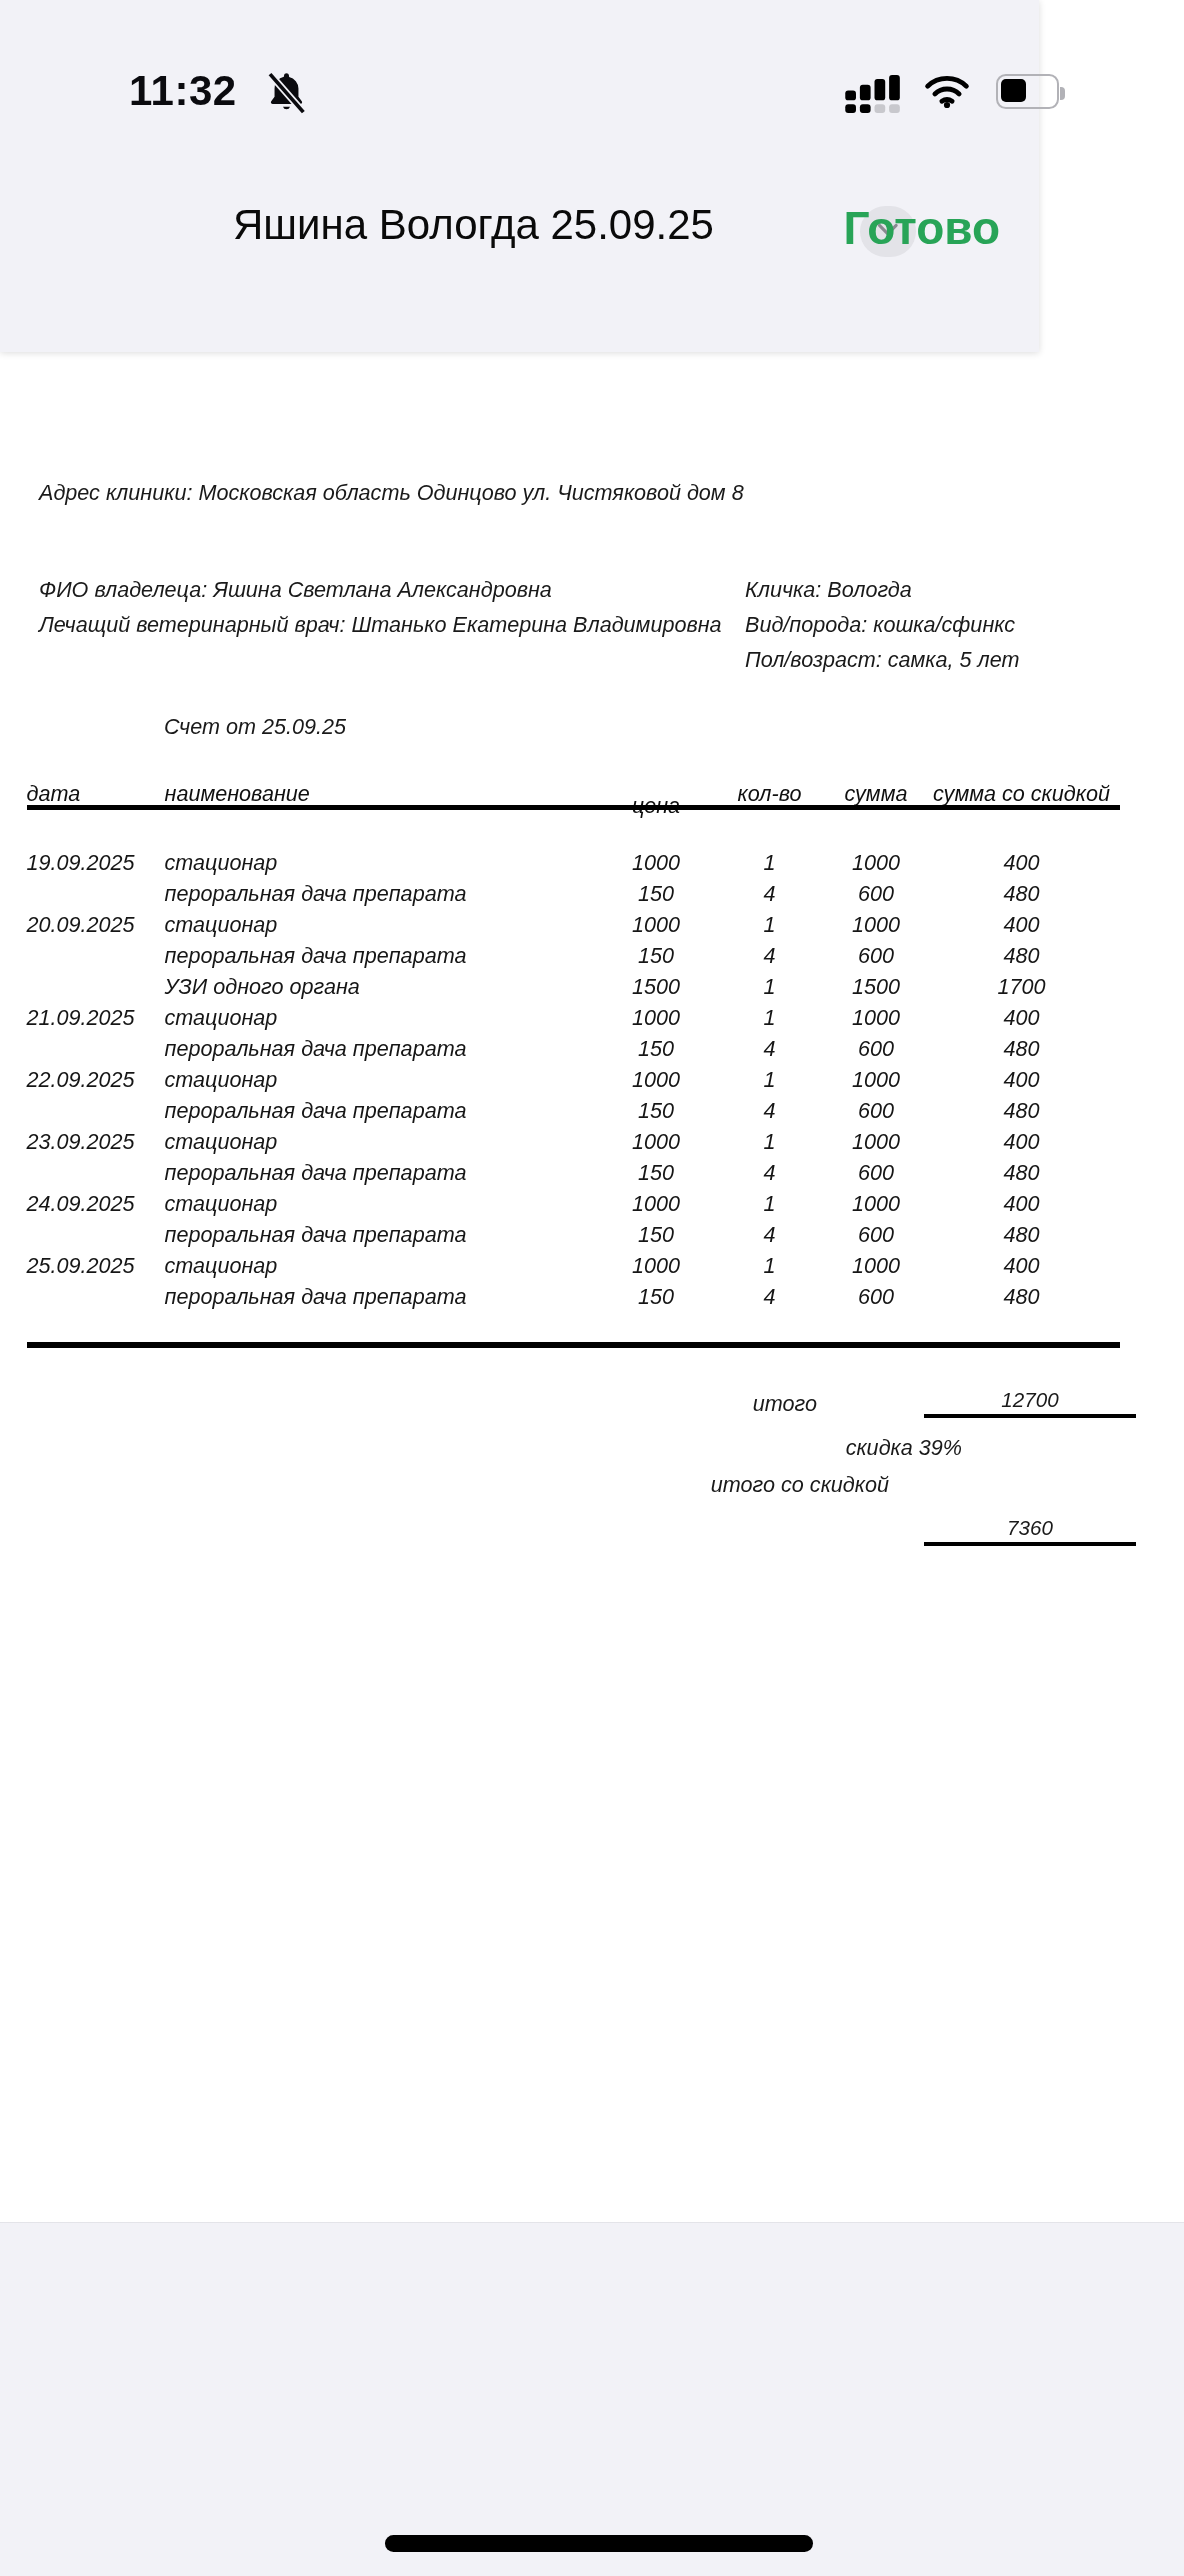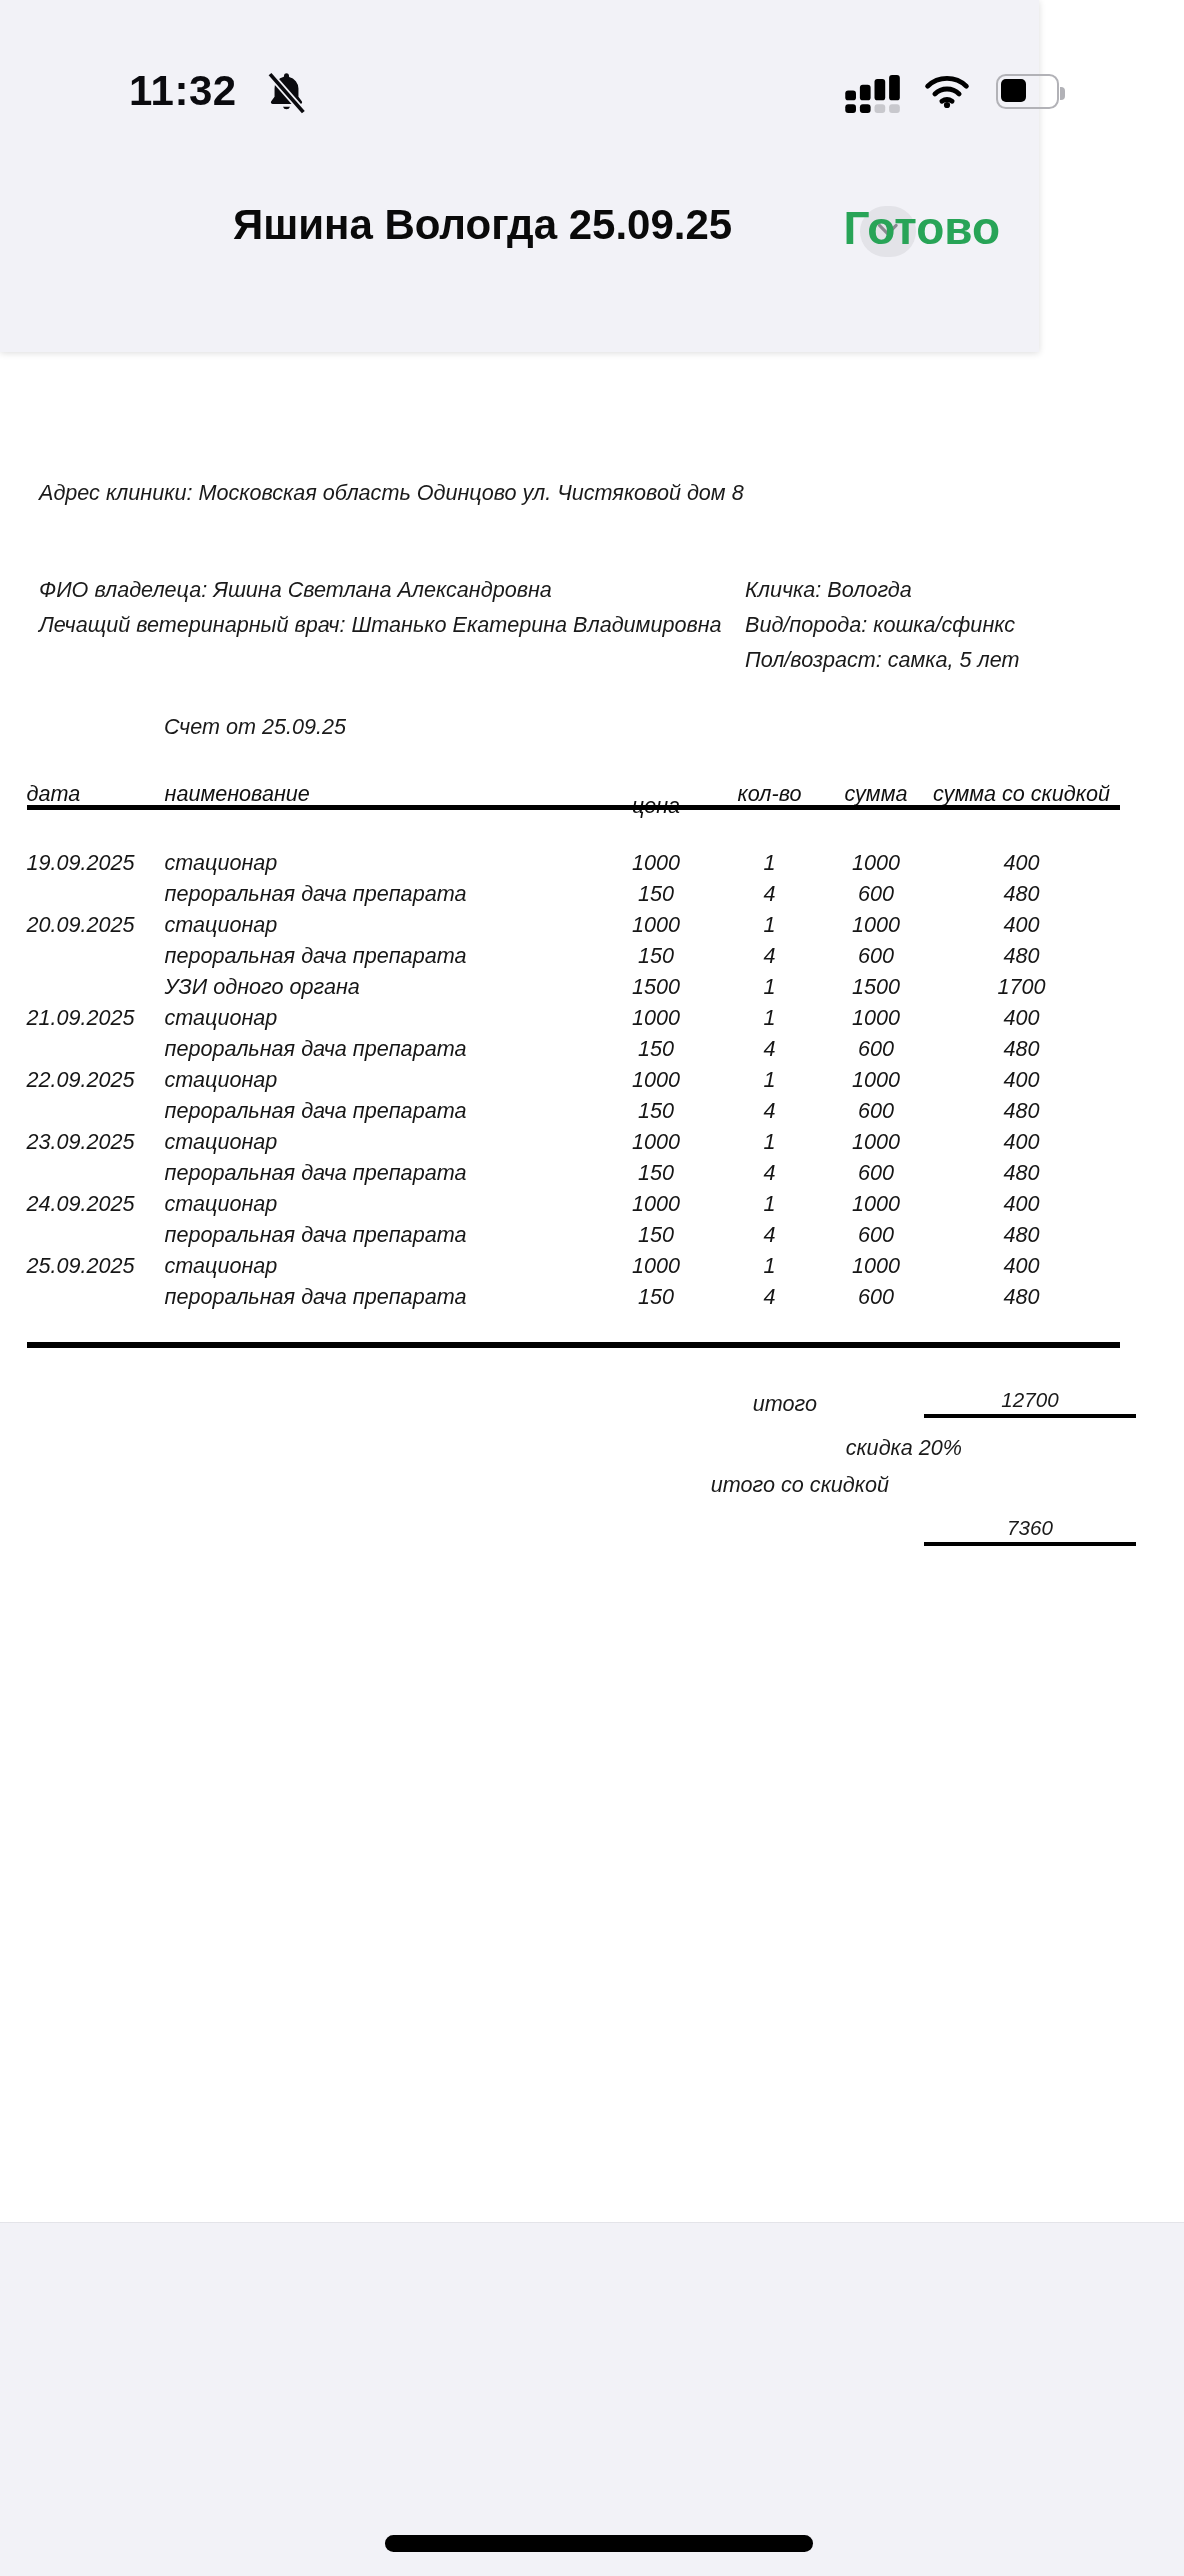--- a/index.html
+++ b/index.html
@@ -15,21 +15,21 @@
     background:#F2F2F7;box-shadow:0 1px 6.9px rgba(0,0,0,0.14);z-index:3;
   }
   .time{position:absolute;left:129px;top:67px;font-size:42px;font-weight:700;color:#0b0b0f;letter-spacing:0.5px;}
   .bell{position:absolute;left:263px;top:69px;}
   .cellular{position:absolute;left:845px;top:75px;}
   .wifi{position:absolute;left:924px;top:76px;}
   .battery{position:absolute;left:996px;top:74px;width:63px;height:35px;
     border:2.9px solid #b2b2b7;border-radius:9.8px;}
   .battery-fill{position:absolute;left:2.9px;top:2.9px;width:25.5px;height:23.6px;background:#000;border-radius:4.9px;}
   .battery-cap{position:absolute;right:-7.9px;top:10.8px;width:4.9px;height:12.8px;background:#b2b2b7;border-radius:0 3.9px 3.9px 0;}
-  .doc-title{position:absolute;left:233px;top:201px;font-size:42px;font-weight:700;color:#0a0a0a;white-space:nowrap;}
+  .doc-title{position:absolute;left:233px;top:201px;font-size:42px;font-weight:400;color:#0a0a0a;white-space:nowrap;}
   .chevron-btn{position:absolute;left:860px;top:206px;width:56px;height:51px;border:none;border-radius:25.5px;
     background:#E3E3E8;display:flex;align-items:center;justify-content:center;cursor:pointer;padding:0;}
   .done-btn{position:absolute;right:39px;top:201px;background:none;border:none;padding:0;cursor:pointer;
     font-family:inherit;font-size:46px;font-weight:600;color:#28A457;}
   
   .page{position:absolute;top:352px;left:0;width:1185px;height:1871px;background:#ffffff;z-index:1;font-style:italic;}
   .page .abs{position:absolute;white-space:nowrap;}
   .address{left:39px;top:128px;font-size:21.6px;}
   .info-left{left:39px;top:220px;width:629px;font-size:21.6px;line-height:35px;white-space:normal;}
   .info-right{left:745px;top:220px;font-size:21.6px;line-height:35px;}
@@ -279,21 +279,21 @@
             <td class="c-sum">600</td>
             <td class="c-disc">480</td>
           </tr>
       </tbody>
     </table>
 
     <div class="rule rule2"></div>
 
     <div class="abs tot-label1">итого</div>
     <div class="abs tot-value1">12700</div>
-    <div class="abs tot-discount">скидка 20%</div>
+    <div class="abs tot-discount">скидка 39%</div>
     <div class="abs tot-label2">итого со скидкой</div>
     <div class="abs tot-value2">7360</div>
   </main>
 
   <footer class="toolbar"></footer>
 
   <button class="tool-btn share-btn">
     <span>
       <svg width="59" height="77" viewBox="0 0 58 76">
         <path d="M20 21 H14 Q7 21 7 28 V66 Q7 73 14 73 H44 Q51 73 51 66 V28 Q51 21 44 21 H38" fill="none" stroke="#28A457" stroke-width="4.6" stroke-linecap="round" stroke-linejoin="round"></path>

